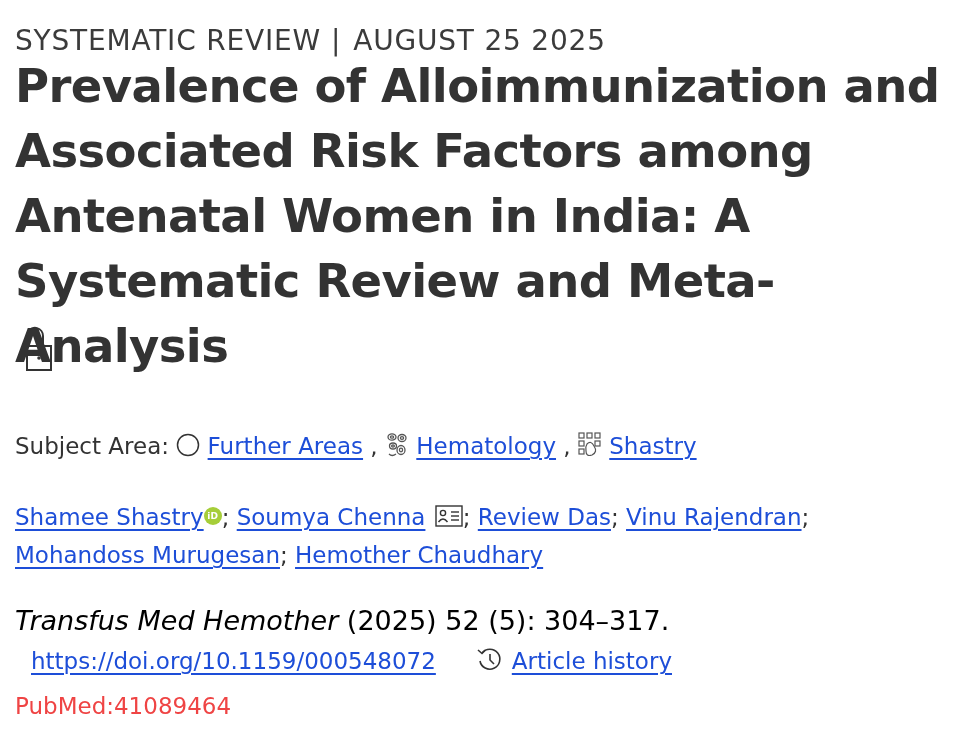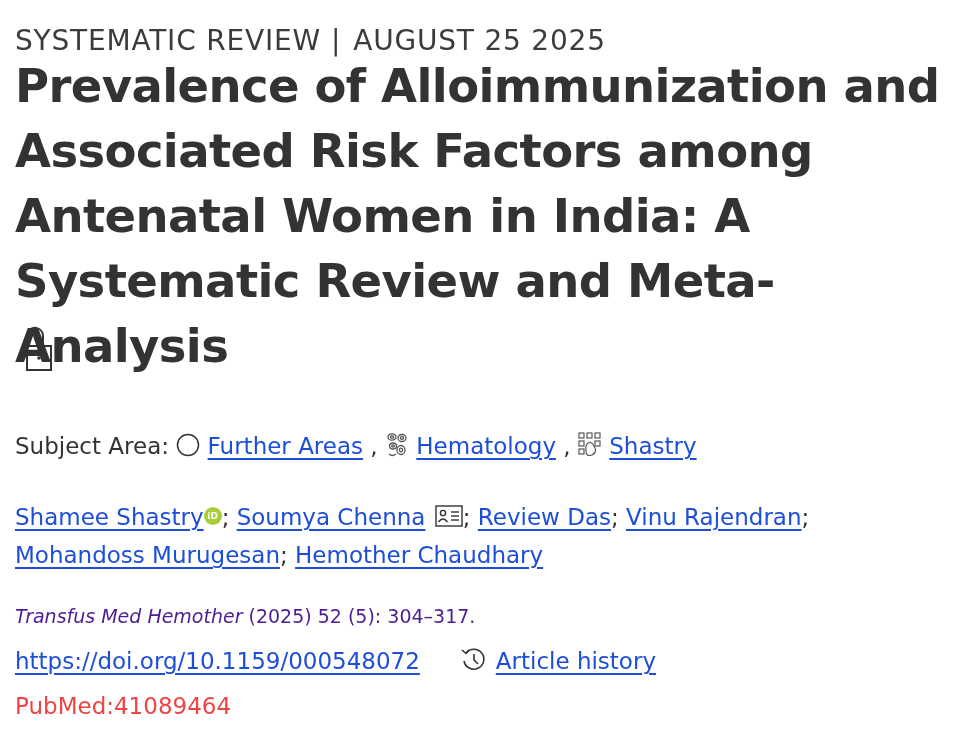--- a/index.html
+++ b/index.html
@@ -23,23 +23,23 @@
     }
     .lock { position:absolute; left:10px; top:322px; width:30px; height:50px; }
     .subject {
       position:absolute; top:433px; left:0; font-size:23px; white-space:nowrap; color:#333;
     }
     a.lnk { color:#1d4ed8; text-decoration:underline; text-underline-offset:4px; text-decoration-thickness:1.5px; }
     .ic { display:inline-block; vertical-align:middle; position:relative; top:-3px; }
     .authors {
       position:absolute; top:498px; left:0; font-size:23px; line-height:38px; width:940px; color:#333;
     }
-    .cite { position:absolute; top:605px; left:0; font-size:19px; white-space:nowrap; color:#4c1d95; }
+    .cite { position:absolute; top:605px; left:0; font-size:27px; white-space:nowrap; color:#000000; }
     .cite i { font-style:italic; }
-    .doi-row { position:absolute; top:648px; left:0; font-size:23px; white-space:nowrap; color:#333; }
+    .doi-row { position:absolute; top:648px; left:16px; font-size:23px; white-space:nowrap; color:#333; }
     .pubmed { position:absolute; top:693px; left:0; font-size:23px; white-space:nowrap; color:#ef4444; }
     .orcid {
       display:inline-block; width:18px; height:18px; border-radius:50%; background:#a6ce39;
       color:#fff; font-size:9px; line-height:18px; text-align:center; font-weight:bold;
       vertical-align:middle; position:relative; top:-3px; 
     }
   </style>
 </head>
 <body>
 

